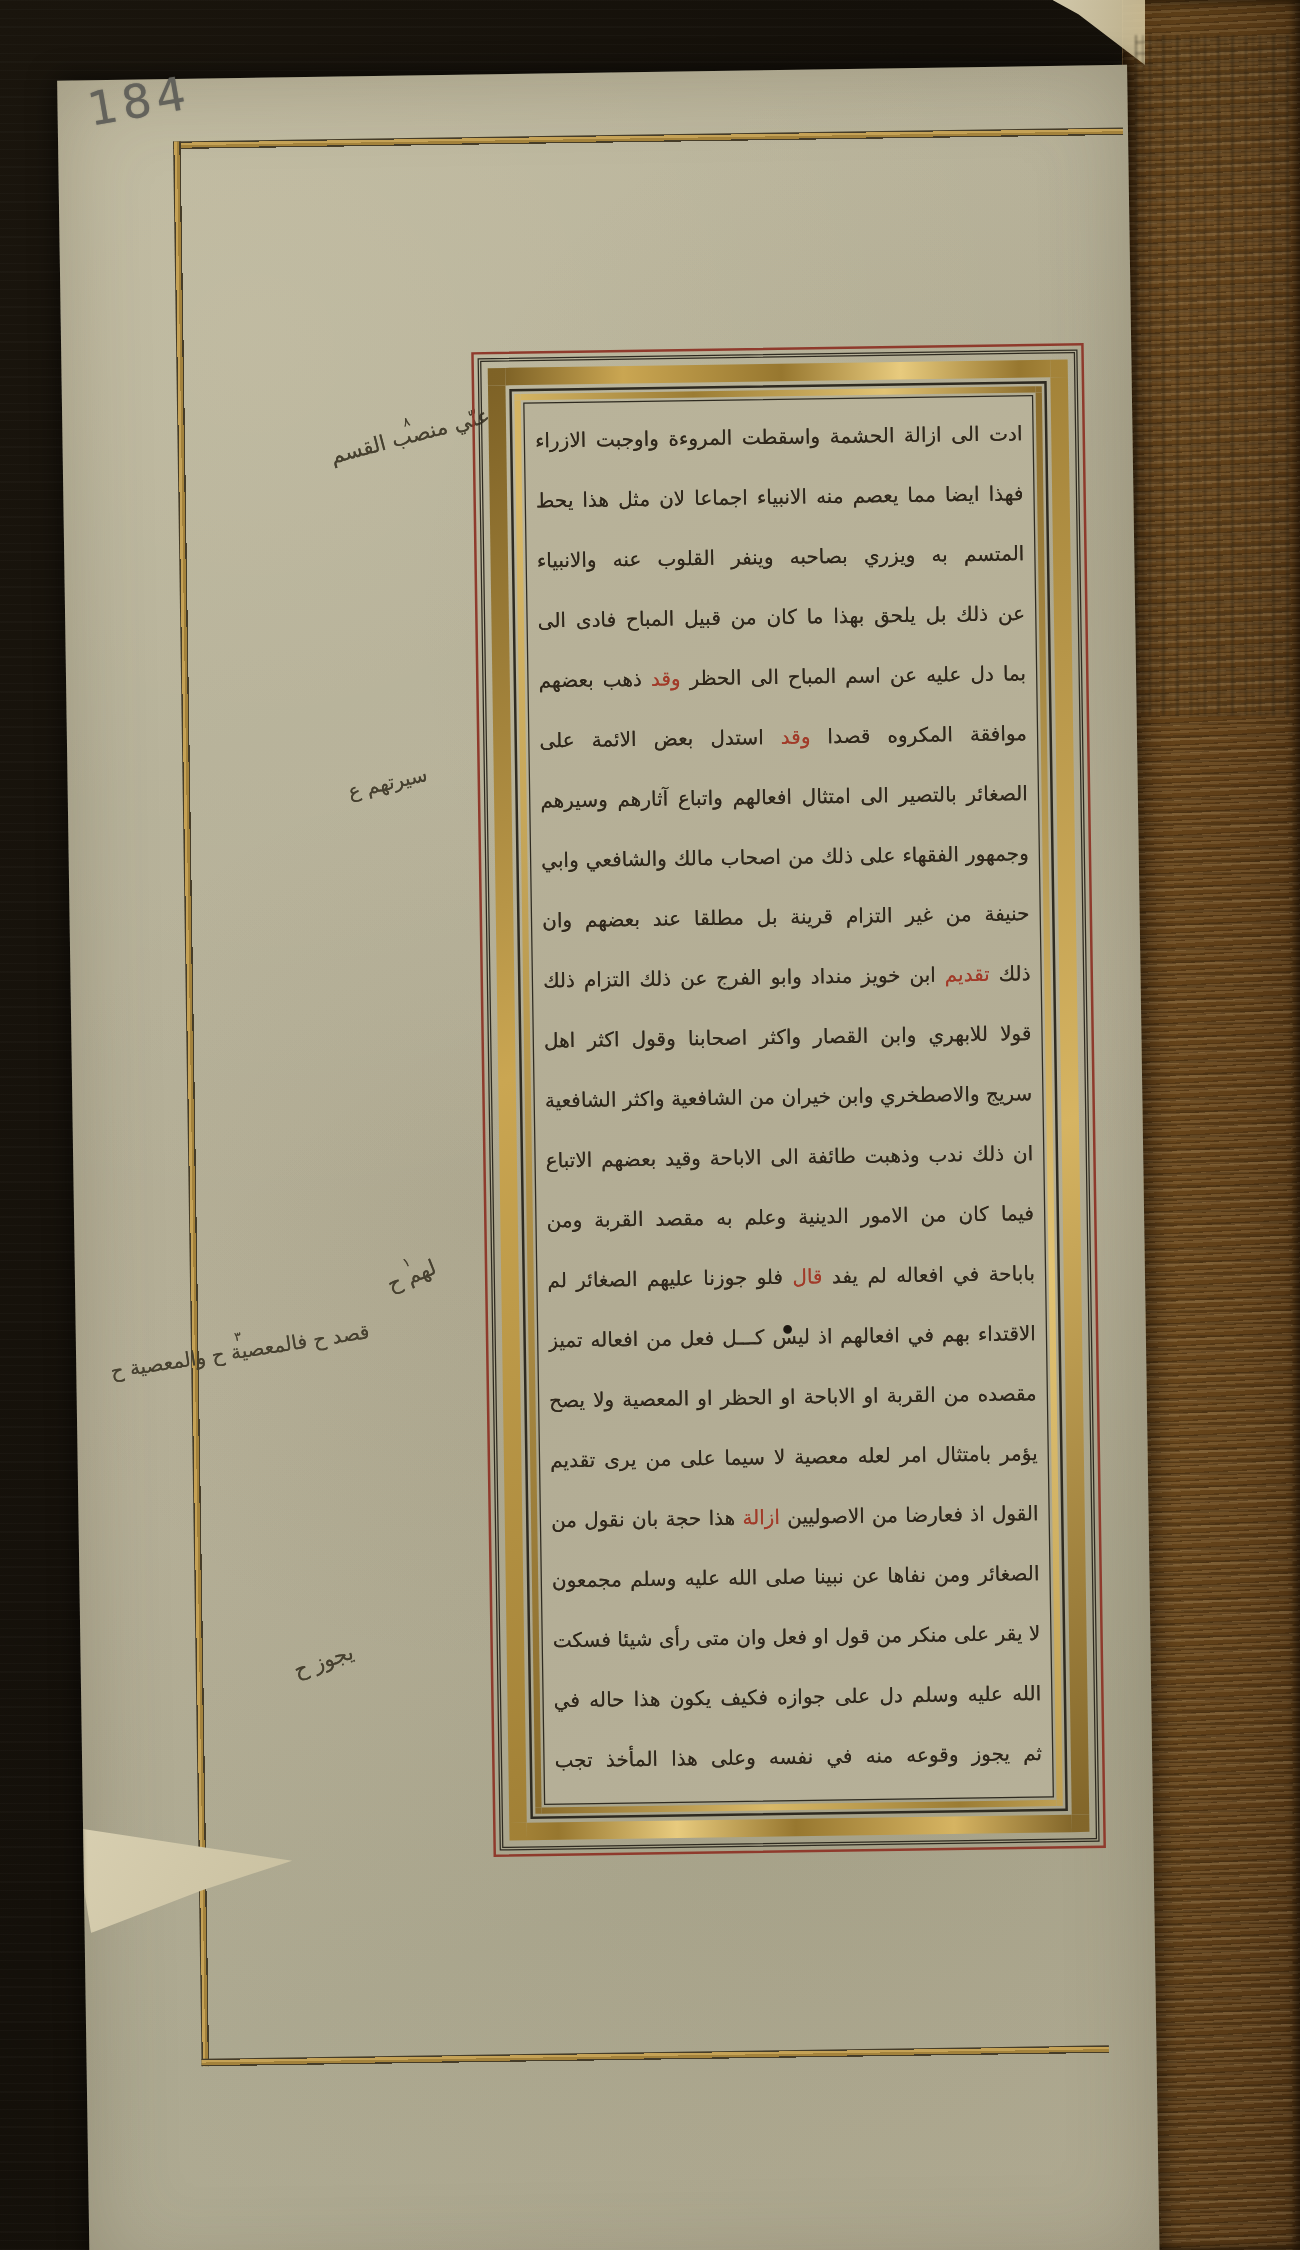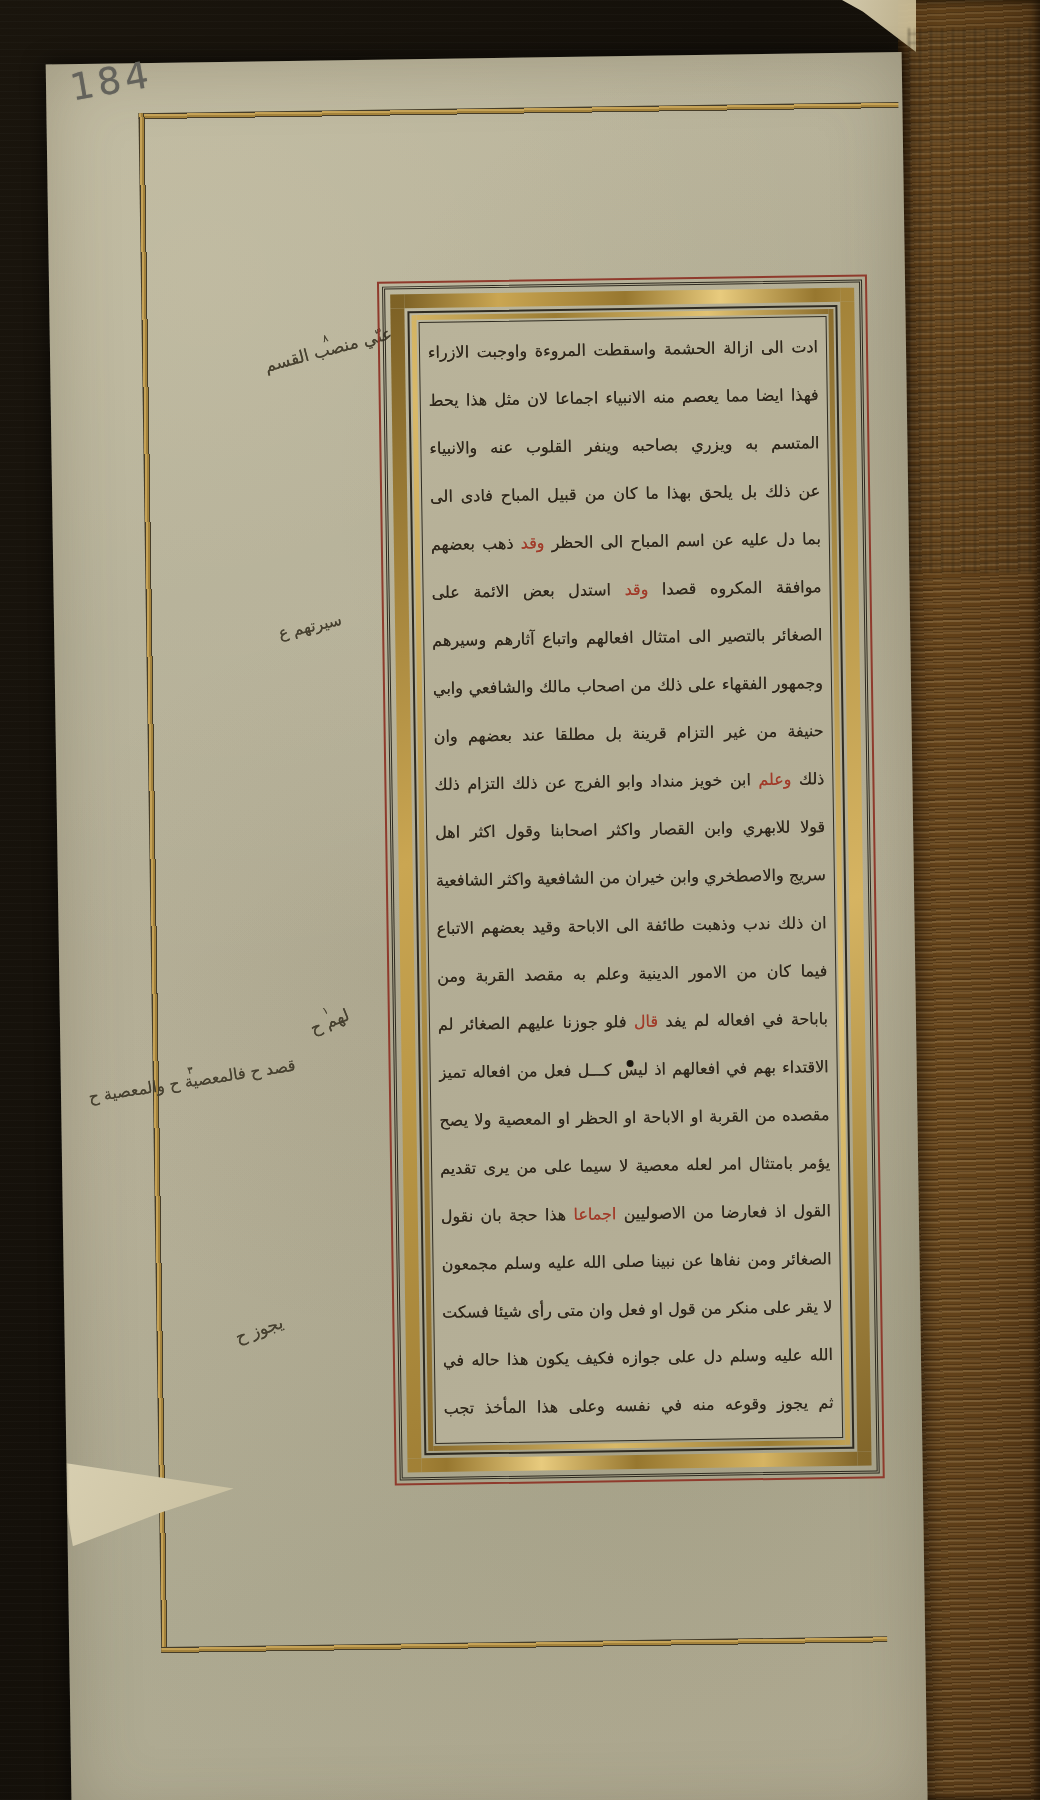--- a/index.html
+++ b/index.html
@@ -173,30 +173,30 @@
               <div class="text-area">
                   <div class="tline"><span class="seg">ادت الى ازالة الحشمة واسقطت المروءة واوجبت الازراء والحسا</span></div>
                   <div class="tline"><span class="seg">فهذا ايضا مما يعصم منه الانبياء اجماعا لان مثل هذا يحط منصب</span></div>
                   <div class="tline"><span class="seg">المتسم به ويزري بصاحبه وينفر القلوب عنه والانبياء منزهون</span></div>
                   <div class="tline"><span class="seg">عن ذلك بل يلحق بهذا ما كان من قبيل المباح فادى الى مثله لخروجه</span></div>
                   <div class="tline"><span class="seg">بما دل عليه عن اسم المباح الى الحظر </span><span class="seg red">وقد</span><span class="seg"> ذهب بعضهم الى عصمتهم من</span></div>
                   <div class="tline"><span class="seg">موافقة المكروه قصدا </span><span class="seg red">وقد</span><span class="seg"> استدل بعض الائمة على عصمتهم من</span></div>
                   <div class="tline"><span class="seg">الصغائر بالتصير الى امتثال افعالهم واتباع آثارهم وسيرهم مطلقا</span></div>
                   <div class="tline"><span class="seg">وجمهور الفقهاء على ذلك من اصحاب مالك والشافعي وابي</span></div>
                   <div class="tline"><span class="seg">حنيفة من غير التزام قرينة بل مطلقا عند بعضهم وان اختلفوا في حكم</span></div>
-                  <div class="tline"><span class="seg">ذلك </span><span class="seg red">وعلم</span><span class="seg"> ابن خويز منداد وابو الفرج عن ذلك التزام ذلك وجوبا وهو</span></div>
+                  <div class="tline"><span class="seg">ذلك </span><span class="seg red">تقديم</span><span class="seg"> ابن خويز منداد وابو الفرج عن ذلك التزام ذلك وجوبا وهو</span></div>
                   <div class="tline"><span class="seg">قولا للابهري وابن القصار واكثر اصحابنا وقول اكثر اهل العراق وابن</span></div>
                   <div class="tline"><span class="seg">سريج والاصطخري وابن خيران من الشافعية واكثر الشافعية على</span></div>
                   <div class="tline"><span class="seg">ان ذلك ندب وذهبت طائفة الى الاباحة وقيد بعضهم الاتباع</span></div>
                   <div class="tline"><span class="seg">فيما كان من الامور الدينية وعلم به مقصد القربة ومن قـــال</span></div>
                   <div class="tline"><span class="seg">باباحة في افعاله لم يفد </span><span class="seg red">قال</span><span class="seg"> فلو جوزنا عليهم الصغائر لم يكن</span></div>
                   <div class="tline"><span class="seg">الاقتداء بهم في افعالهم اذ ليس كـــل فعل من افعاله تميز</span></div>
                   <div class="tline"><span class="seg">مقصده من القربة او الاباحة او الحظر او المعصية ولا يصح ان</span></div>
                   <div class="tline"><span class="seg">يؤمر بامتثال امر لعله معصية لا سيما على من يرى تقديم الفعل على</span></div>
-                  <div class="tline"><span class="seg">القول اذ فعارضا من الاصوليين </span><span class="seg red">اجماعا</span><span class="seg"> هذا حجة بان نقول من جوز</span></div>
+                  <div class="tline"><span class="seg">القول اذ فعارضا من الاصوليين </span><span class="seg red">ازالة</span><span class="seg"> هذا حجة بان نقول من جوز</span></div>
                   <div class="tline"><span class="seg">الصغائر ومن نفاها عن نبينا صلى الله عليه وسلم مجمعون انه</span></div>
                   <div class="tline"><span class="seg">لا يقر على منكر من قول او فعل وان متى رأى شيئا فسكت عنه صلى</span></div>
                   <div class="tline"><span class="seg">الله عليه وسلم دل على جوازه فكيف يكون هذا حاله في حق غيره</span></div>
                   <div class="tline"><span class="seg">ثم يجوز وقوعه منه في نفسه وعلى هذا المأخذ تجب عصمتهم</span></div>
                 </div>
             </div>
           </div>
         </div>
       </div>
     </div>

